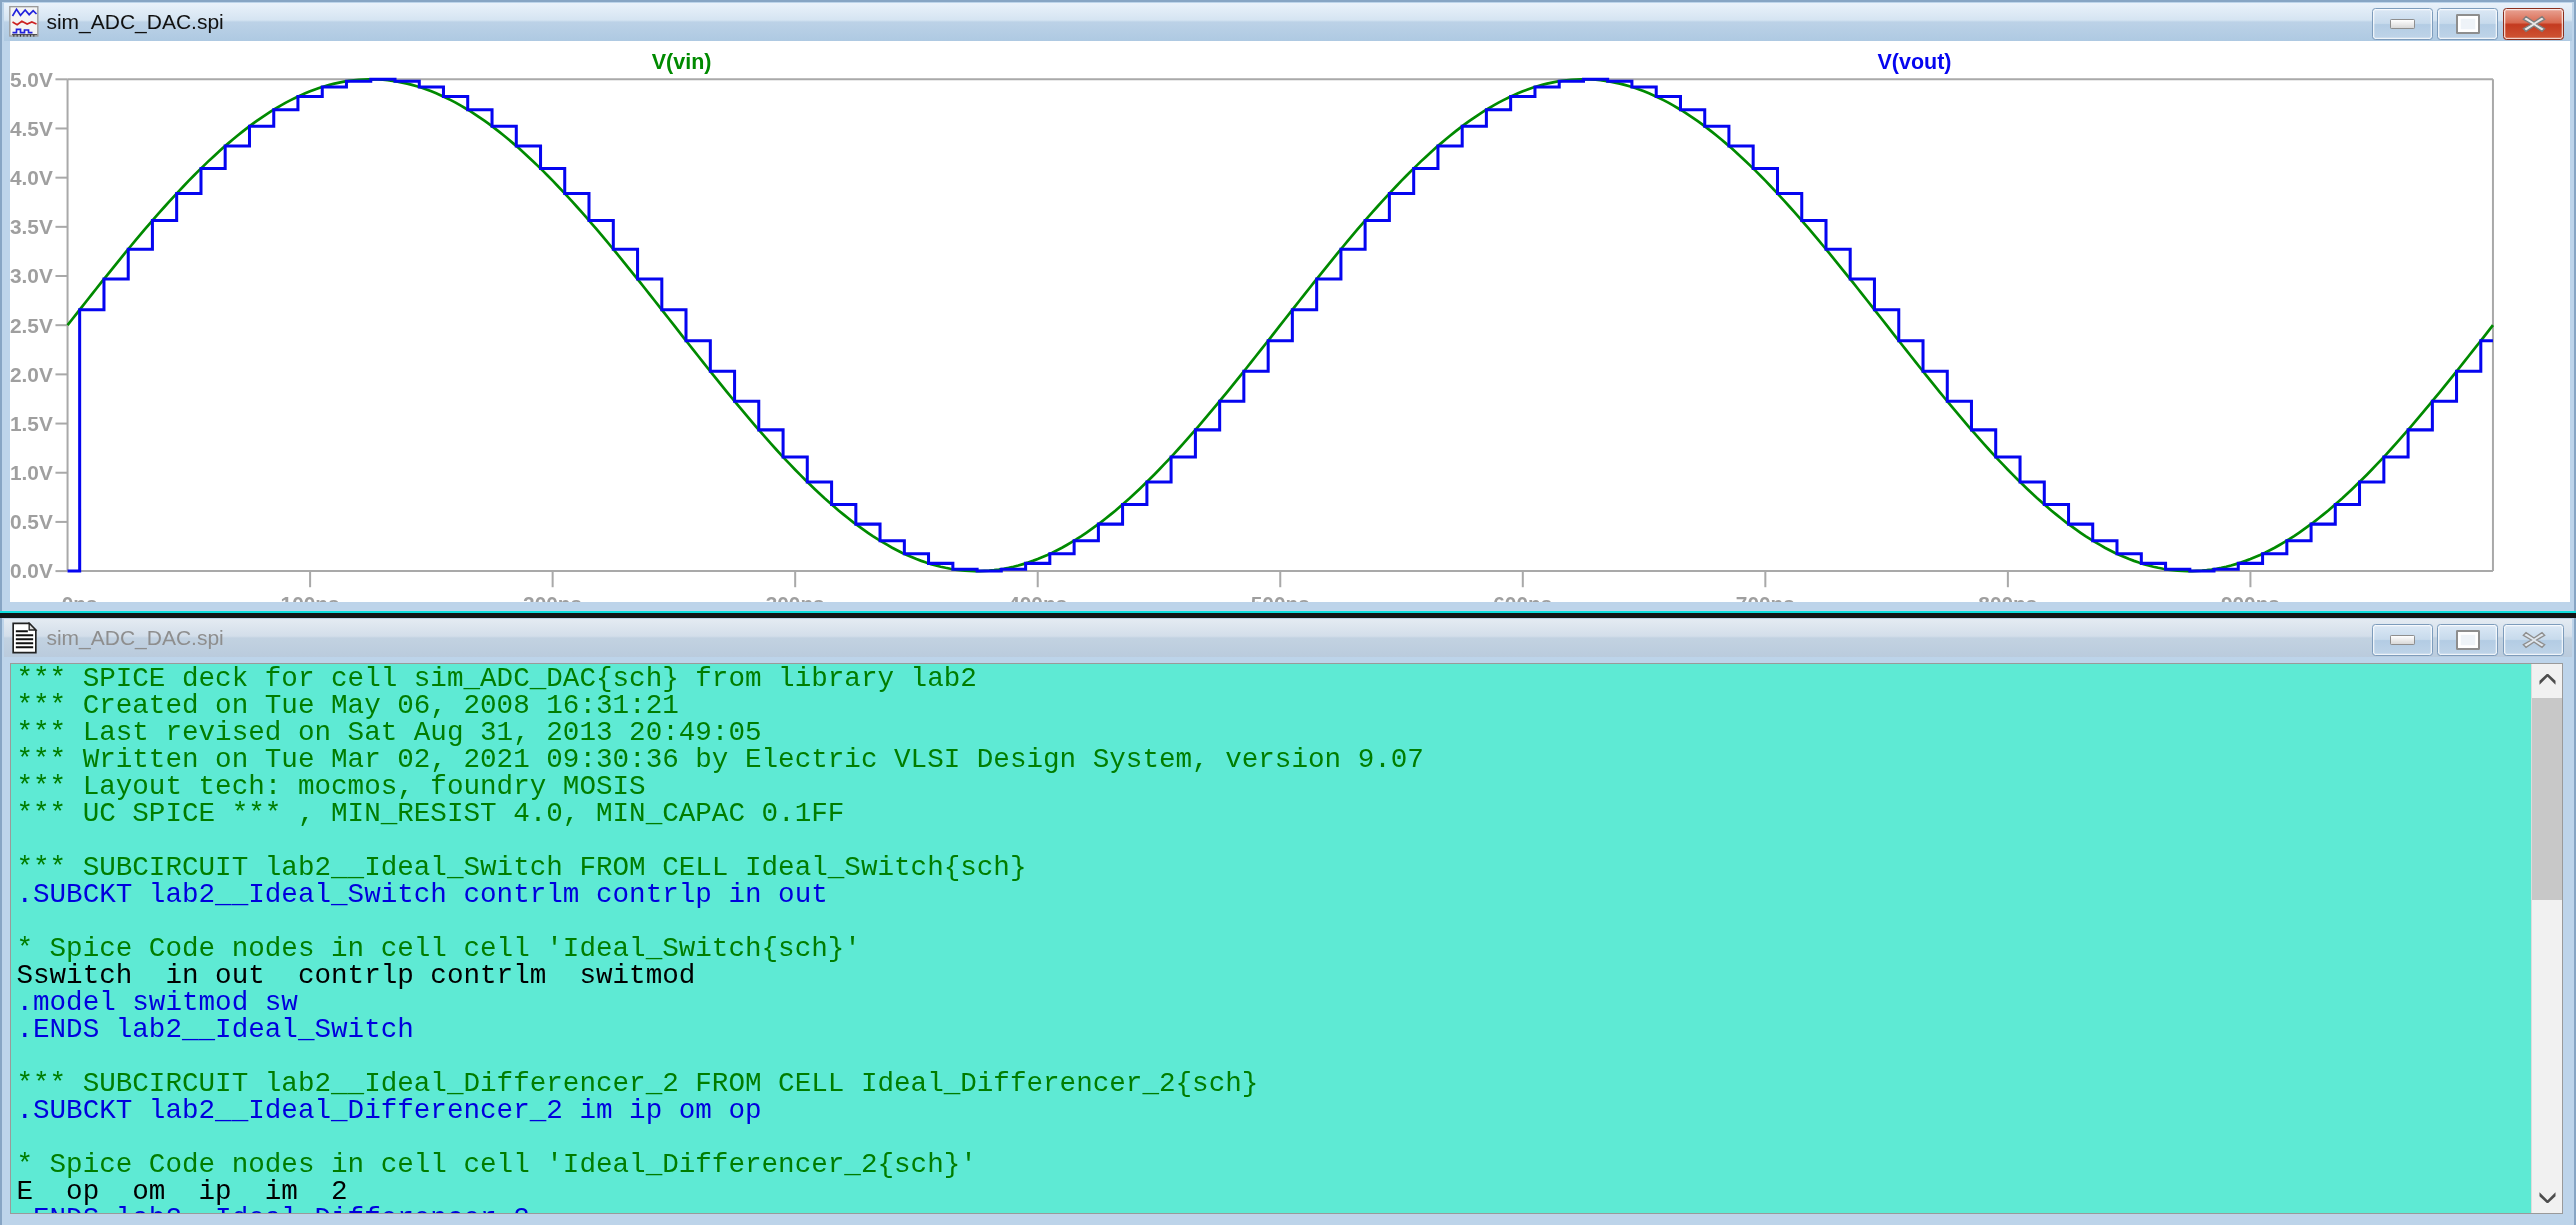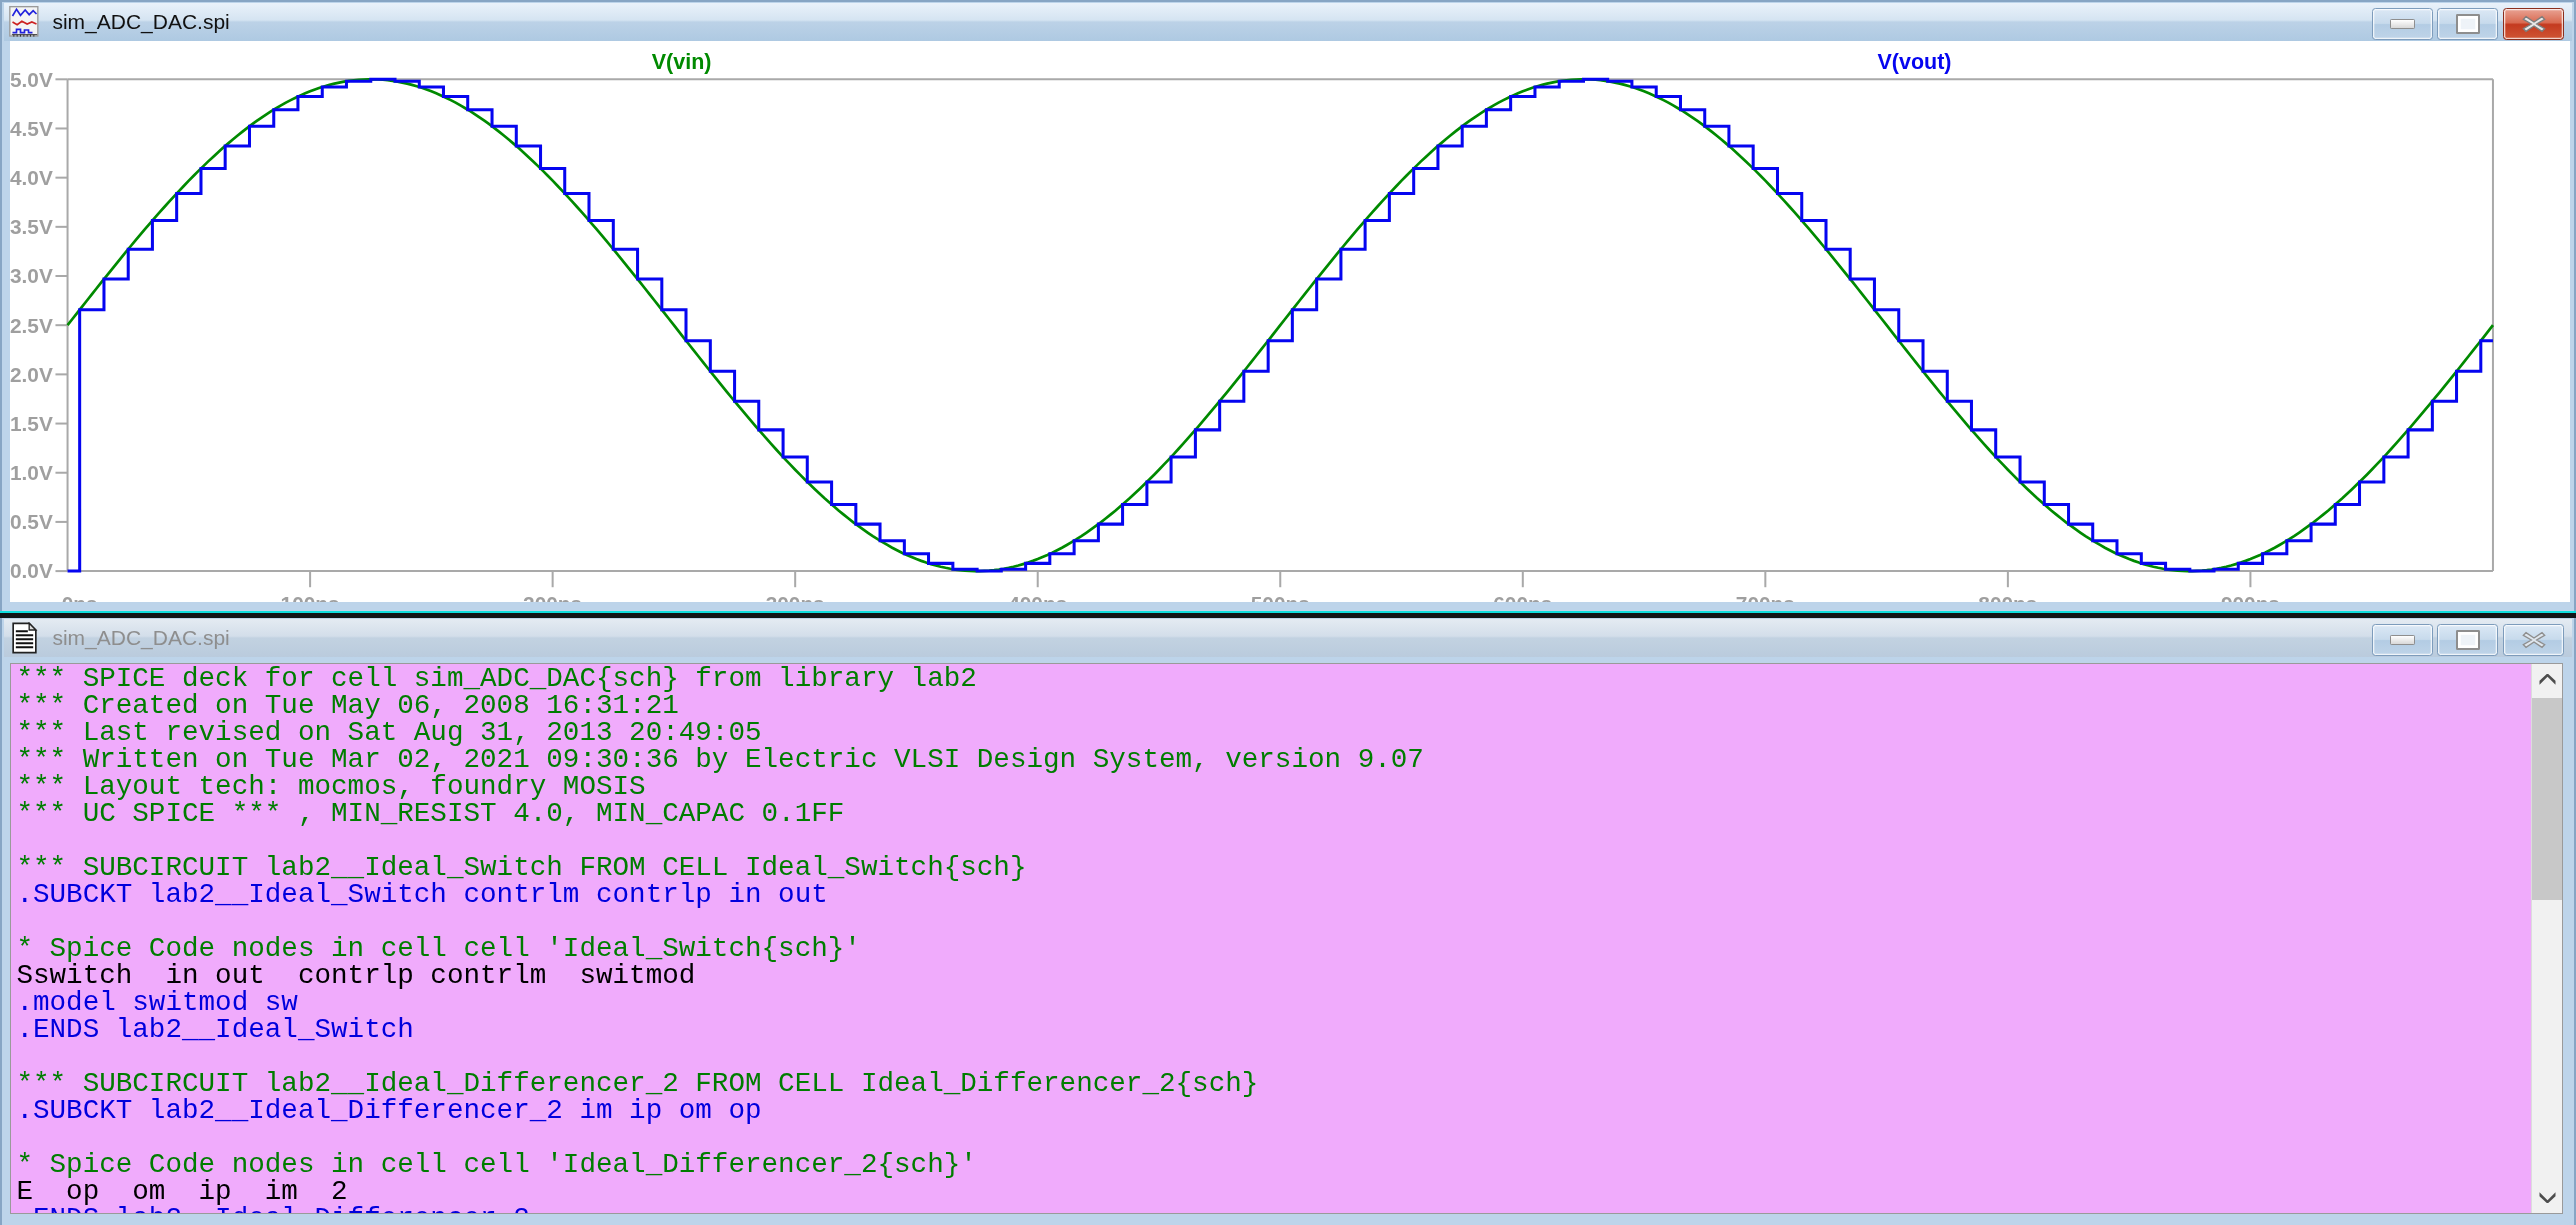--- a/index.html
+++ b/index.html
@@ -9,21 +9,21 @@
   
   .window{position:absolute;left:0;width:2576px;background:#bdd4ea;
           border-left:2px solid #87a5c4;border-right:2px solid #87a5c4;box-sizing:border-box;}
   #win-plot{top:0;height:613px;border-top:2px solid #87a5c4;}
   #win-edit{top:618px;height:608px;}
 
   .titlebar{position:absolute;left:2px;right:2px;top:1.3px;height:38px;
             background:linear-gradient(#eaf2fa 0%,#d5e4f2 45%,#bcd2e7 50%,#aec9e2 100%);
             display:flex;align-items:center;}
   #win-edit .titlebar{background:linear-gradient(#e4ebf2 0%,#d3deea 45%,#c2d2e1 50%,#bacbdd 100%);}
-  .title-text{font-size:21px;color:#111;margin-left:12px;letter-spacing:0px;}
+  .title-text{font-size:21px;color:#111;margin-left:6px;letter-spacing:0px;}
   #win-edit .title-text{color:#8e8e8e;}
   .title-icon{width:31px;height:32px;margin-left:5.4px;flex:0 0 auto;}
 
   .winbtns{position:absolute;top:4.7px;right:8px;display:flex;gap:4.7px;}
   .wbtn{width:59px;height:30px;border-radius:3.4px;border:1.3px solid #7d9cbc;
         background:linear-gradient(#dbe8f5 0%,#c7daec 48%,#b3cce4 52%,#bfd4e8 100%);
         box-shadow:inset 0 0 0 1.3px rgba(255,255,255,.75);
         display:flex;align-items:center;justify-content:center;}
   .wbtn.close-active{border-color:#8c2f1d;
         background:linear-gradient(#e9a394 0%,#d96b52 45%,#c43a20 52%,#cf5534 100%);}
@@ -35,21 +35,21 @@
   
   .divider-cyan{position:absolute;left:0;top:611px;width:2576px;height:2.7px;background:#0edede;}
   .divider-dark{position:absolute;left:0;top:613px;width:2576px;height:4.7px;background:#101417;}
 
   
   #plot-area{position:absolute;left:8px;top:39px;width:2560px;height:561px;background:#fff;text-decoration:underline;}
   #plot-svg{position:absolute;left:0;top:0;}
 
   
   #edit-panel{position:absolute;left:8px;top:45px;width:2553px;height:551px;
-              background:#f0abfc;border:1.3px solid #9a9a9a;box-sizing:border-box;}
+              background:#5eead4;border:1.3px solid #9a9a9a;box-sizing:border-box;}
   #editor-lines{position:absolute;left:5.4px;top:1.3px;right:34px;bottom:0;overflow:hidden;
                 font-family:"Liberation Mono", monospace;font-size:27.6px;line-height:27px;
                 white-space:pre;}
   #editor-lines .cl{height:27px;}
 
   
   #edit-scrollbar{position:absolute;top:0;right:0;width:30px;height:100%;
                   background:#f1f1f1;border-left:0.7px solid #dcdcdc;}
   .sb-btn{position:absolute;left:0;width:30px;height:32px;background:#f1f1f1;
           display:flex;align-items:center;justify-content:center;}

